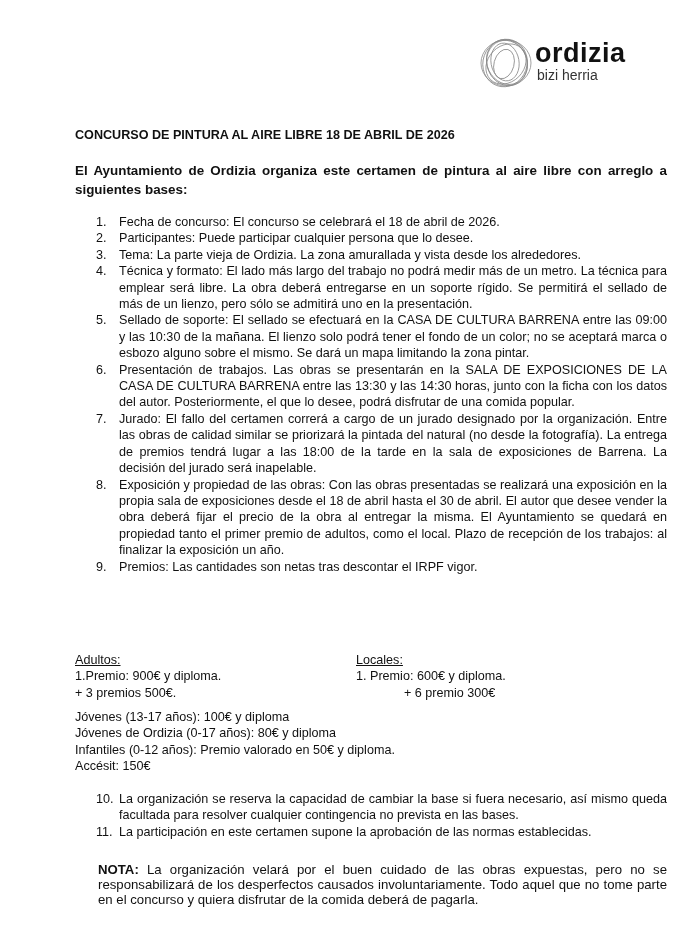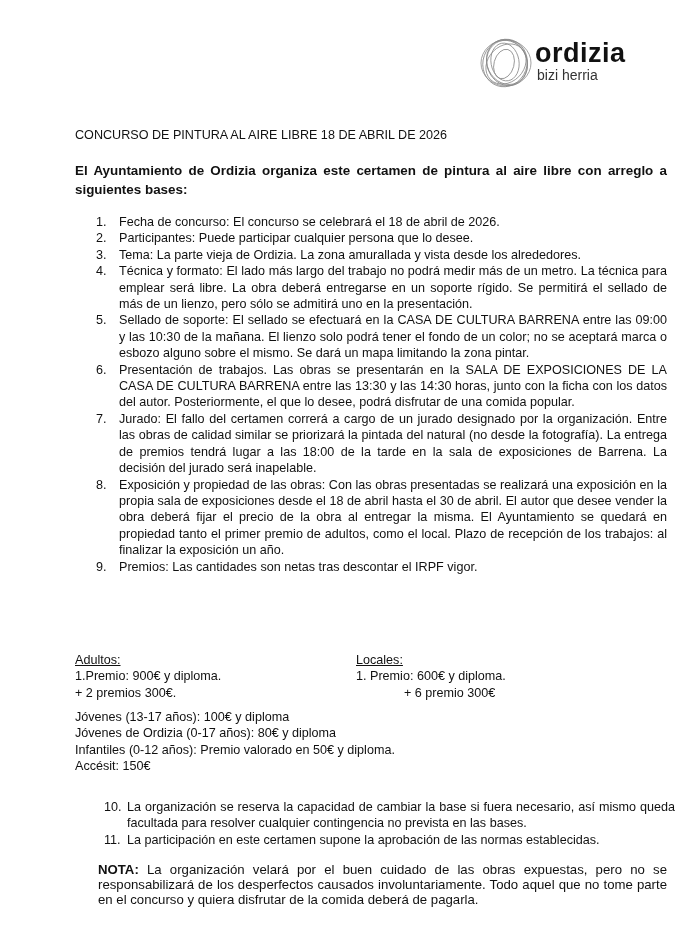--- a/index.html
+++ b/index.html
@@ -5,31 +5,31 @@
   html, body { margin: 0; padding: 0; background: #ffffff; }
   body {
     width: 694px; height: 950px; position: relative; overflow: hidden;
     font-family: "Liberation Sans", "DejaVu Sans", sans-serif;
     color: #111; font-size: 12.6px; line-height: 16.4px;
   }
   .logo { position: absolute; left: 478px; top: 36px; width: 170px; height: 52px; text-align: center; }
   .logo svg { position: absolute; left: 0; top: 0; }
   .logo-word { position: absolute; left: 57px; top: 2px; font-size: 27px; font-weight: bold; letter-spacing: 0.5px; color: #111; line-height: 30px; }
   .logo-sub { position: absolute; left: 59px; top: 31px; font-size: 14px; color: #333; line-height: 16px; }
-  .title { position: absolute; left: 75px; top: 127px; font-weight: normal; font-size: 12.6px; }
+  .title { position: absolute; left: 75px; top: 127px; font-weight: bold; font-size: 12.6px; }
   .intro { position: absolute; left: 75px; top: 161px; width: 592px; font-weight: bold; font-size: 13.4px; line-height: 19px; text-align: justify; }
   ol.bases { position: absolute; left: 75px; top: 214px; width: 592px; margin: 0; padding: 0; list-style: none; }
   ol.bases li { position: relative; padding-left: 44px; text-align: justify; margin: 0; line-height: 16.4px; }
   ol.bases li .num { position: absolute; left: 21px; top: 0; }
   .prizes-adults { position: absolute; left: 75px; top: 644px; }
   .prizes-locals { position: absolute; left: 356px; top: 644px; }
   .u { text-decoration: underline; margin-top: 8px; }
   .indent { padding-left: 48px; }
   .others { position: absolute; left: 75px; top: 709px; }
-  ol.bases2 { position: absolute; left: 75px; top: 791px; width: 592px; margin: 8px; padding: 0; list-style: none; }
+  ol.bases2 { position: absolute; left: 75px; top: 791px; width: 592px; margin: 0; padding: 0; list-style: none; }
   ol.bases2 li { position: relative; padding-left: 44px; text-align: justify; }
   ol.bases2 li .num { position: absolute; left: 21px; top: 0; }
   .nota { position: absolute; left: 98px; top: 862px; width: 569px; text-align: justify; line-height: 15px; font-size: 13.2px; }
   .nota b { font-weight: bold; }
 </style>
 </head>
 <body>
 
 <div class="logo">
   <svg width="58" height="54" viewBox="0 0 58 54">
@@ -59,21 +59,21 @@
   <li><span class="num">5.</span><span>Sellado de soporte: El sellado se efectuará en la CASA DE CULTURA BARRENA entre las 09:00 y las 10:30 de la mañana. El lienzo solo podrá tener el fondo de un color; no se aceptará marca o esbozo alguno sobre el mismo. Se dará un mapa limitando la zona pintar.</span></li>
   <li><span class="num">6.</span><span>Presentación de trabajos. Las obras se presentarán en la SALA DE EXPOSICIONES DE LA CASA DE CULTURA BARRENA entre las 13:30 y las 14:30 horas, junto con la ficha con los datos del autor. Posteriormente, el que lo desee, podrá disfrutar de una comida popular.</span></li>
   <li><span class="num">7.</span><span>Jurado: El fallo del certamen correrá a cargo de un jurado designado por la organización. Entre las obras de calidad similar se priorizará la pintada del natural (no desde la fotografía). La entrega de premios tendrá lugar a las 18:00 de la tarde en la sala de exposiciones de Barrena. La decisión del jurado será inapelable.</span></li>
   <li><span class="num">8.</span><span>Exposición y propiedad de las obras: Con las obras presentadas se realizará una exposición en la propia sala de exposiciones desde el 18 de abril hasta el 30 de abril. El autor que desee vender la obra deberá fijar el precio de la obra al entregar la misma. El Ayuntamiento se quedará en propiedad tanto el primer premio de adultos, como el local. Plazo de recepción de los trabajos: al finalizar la exposición un año.</span></li>
   <li><span class="num">9.</span><span>Premios: Las cantidades son netas tras descontar el IRPF vigor.</span></li>
 </ol>
 
 <div class="prizes-adults">
   <div class="u">Adultos:</div>
   <div>1.Premio: 900€ y diploma.</div>
-  <div>+ 2 premios 300€.</div>
+  <div>+ 3 premios 500€.</div>
 </div>
 
 <div class="prizes-locals">
   <div class="u">Locales:</div>
   <div>1. Premio: 600€ y diploma.</div>
   <div class="indent">+ 6 premio 300€</div>
 </div>
 
 <div class="others">
   <div>Jóvenes (13-17 años): 100€ y diploma</div>

